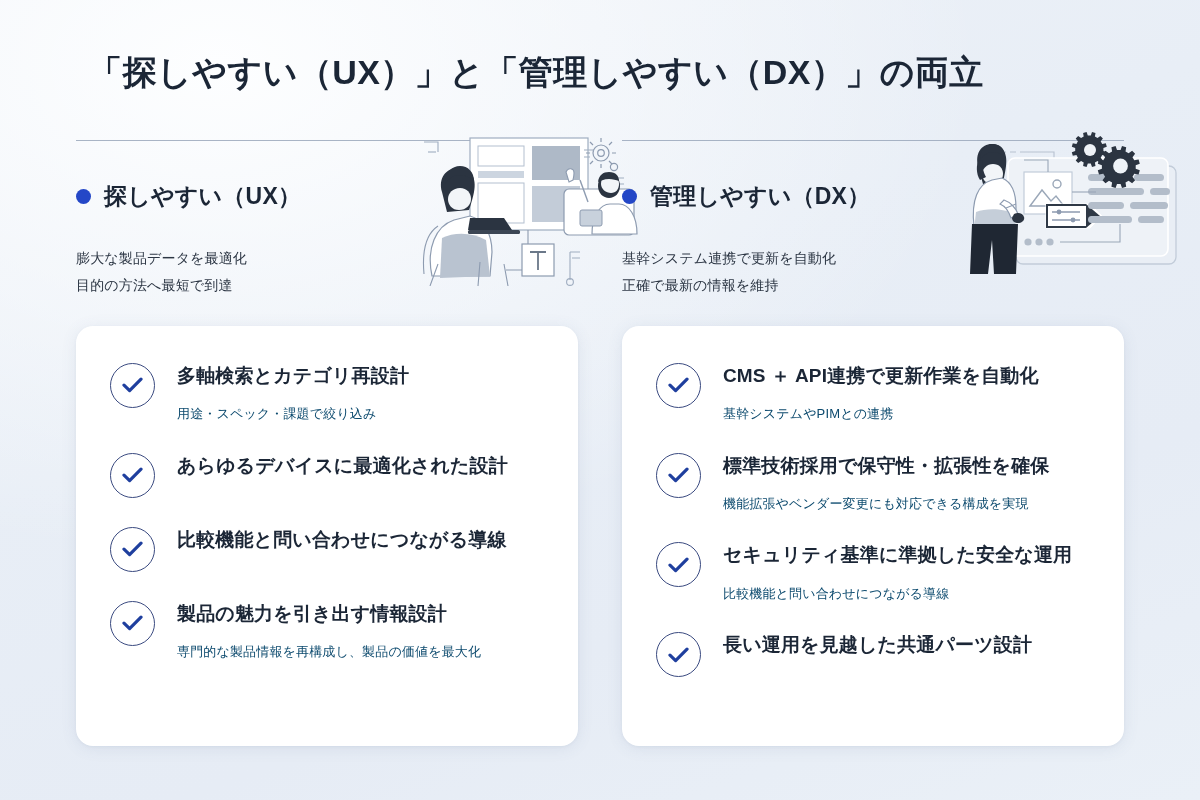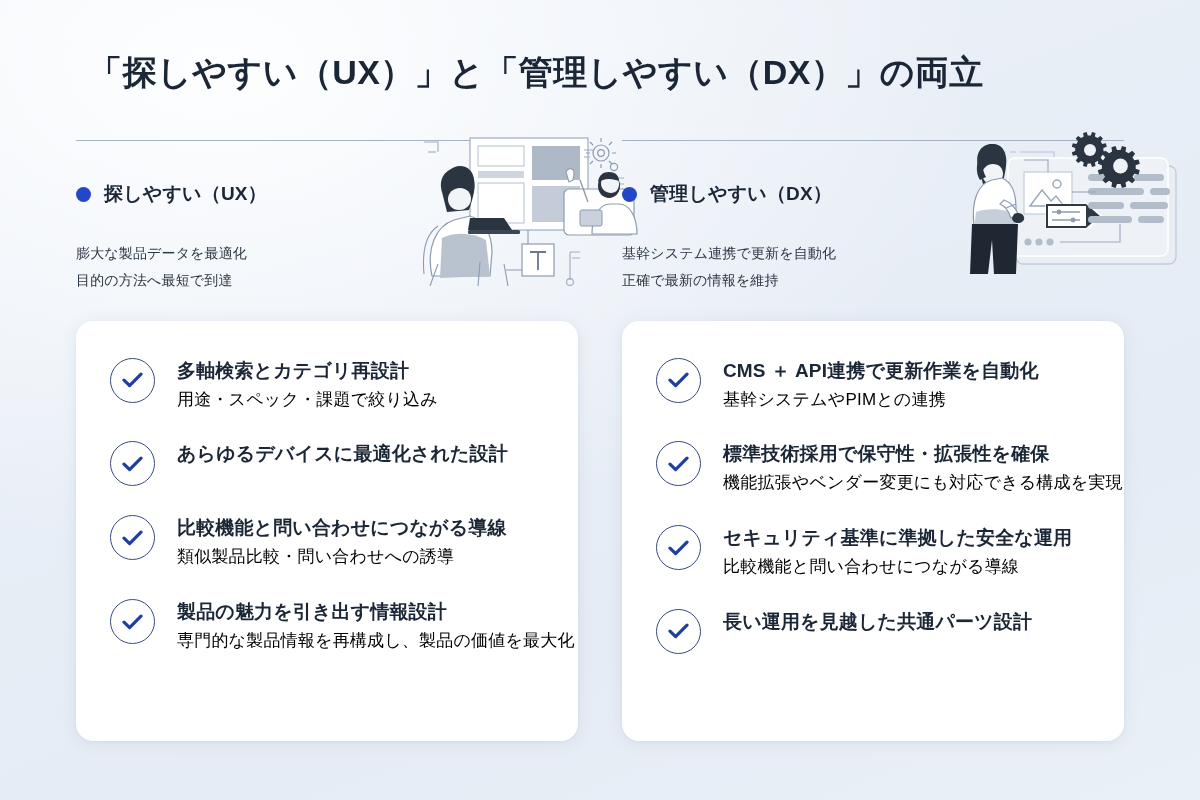--- a/index.html
+++ b/index.html
@@ -55,21 +55,21 @@
     align-items:center;
     gap:13px;
   }
   .dot {
     width:15px; height:15px;
     border-radius:50%;
     background:#2447c7;
     flex:none;
   }
   .heading-text {
-    font-size:19px;
+    font-size:23px;
     font-weight:700;
     color:#1b2636;
     letter-spacing:.01em;
     white-space:nowrap;
   }
   .sublines {
     margin-top:33px;
     font-size:14px;
     line-height:1.95;
     color:#2c3644;
@@ -122,23 +122,23 @@
   .feature-body { padding-top:1px; }
   .f-title {
     font-size:19px;
     font-weight:700;
     color:#1b2636;
     letter-spacing:.008em;
     line-height:1.32;
     white-space:nowrap;
   }
   .f-sub {
-    margin-top:5px;
-    font-size:17px;
-    color:#000000;
+    margin-top:17px;
+    font-size:13px;
+    color:#0c4a6e;
     letter-spacing:.012em;
     line-height:1.45;
     white-space:nowrap;
   }
 </style>
 </head>
 <body>
 
 <div class="title-wrap">
   <h1 class="title">「探しやすい（UX）」と「管理しやすい（DX）」の両立</h1>
@@ -239,21 +239,20 @@
       </div>
 
       <div class="feature">
         <span class="check">
           <svg width="21" height="16" viewBox="0 0 21 16">
               <path d="M2 8.2l5.6 5.4L19 2.2" fill="none" stroke="#1f3f9e" stroke-width="3.2" stroke-linecap="round" stroke-linejoin="round"></path>
             </svg>
         </span>
         <div class="feature-body">
           <div class="f-title">比較機能と問い合わせにつながる導線</div>
-          <div class="f-sub">類似製品比較・問い合わせへの誘導</div>
         </div>
       </div>
 
       <div class="feature">
         <span class="check">
           <svg width="21" height="16" viewBox="0 0 21 16">
               <path d="M2 8.2l5.6 5.4L19 2.2" fill="none" stroke="#1f3f9e" stroke-width="3.2" stroke-linecap="round" stroke-linejoin="round"></path>
             </svg>
         </span>
         <div class="feature-body">

